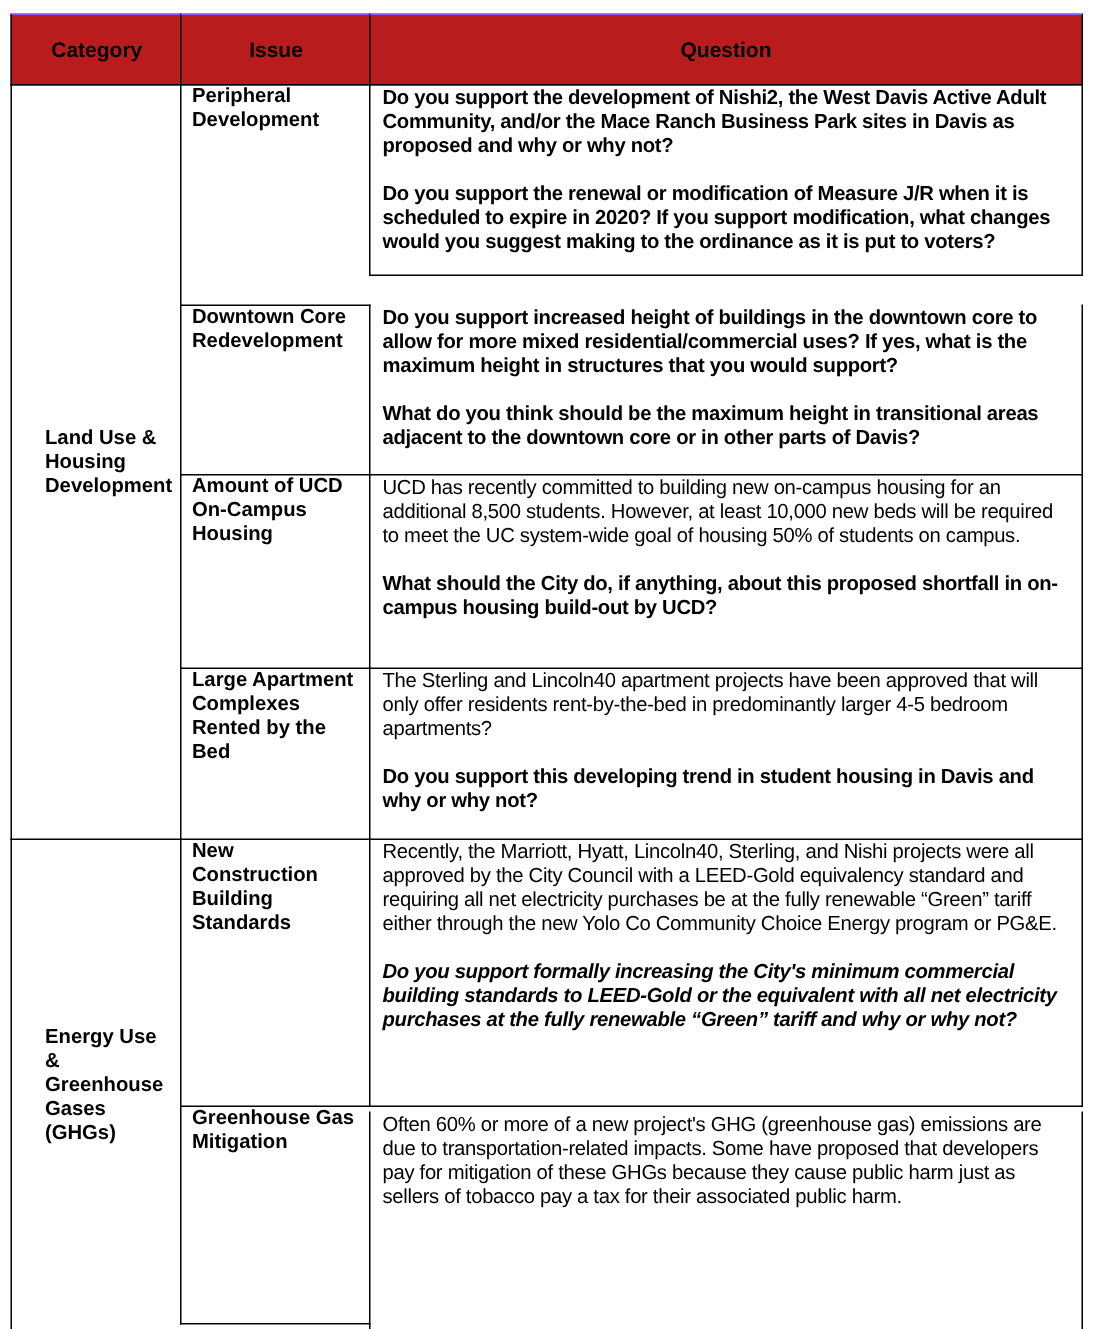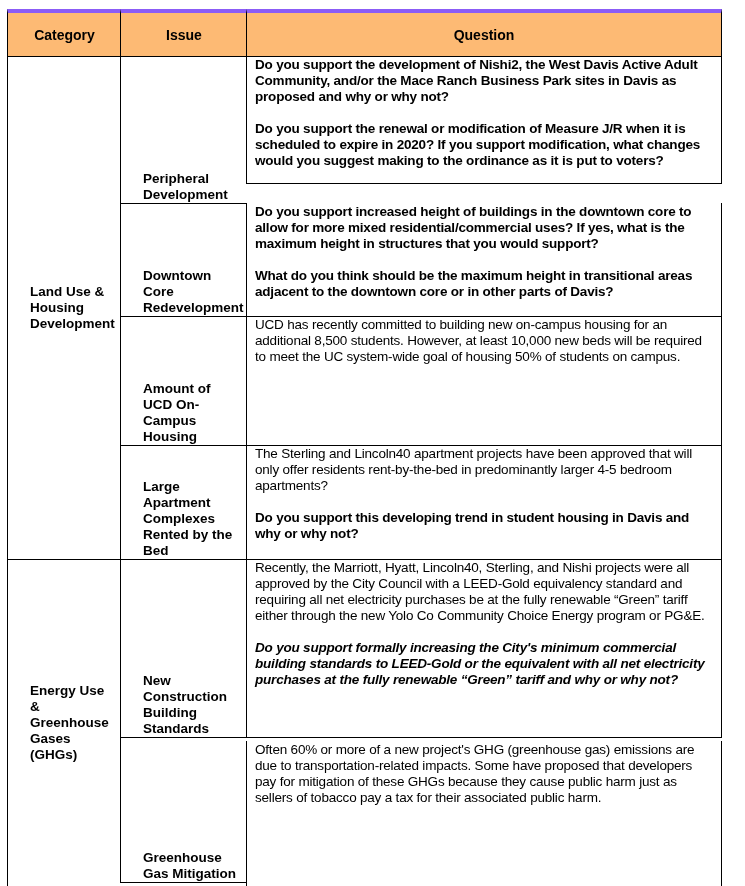--- a/index.html
+++ b/index.html
@@ -1,29 +1,29 @@
 <!DOCTYPE html>
 <html><head>
 <meta charset="utf-8">
 <style>
   html, body { margin: 0; padding: 0; background: #ffffff; }
   body { width: 745px; height: 886px; position: relative; overflow: hidden;
          font-family: "Liberation Sans", sans-serif; color: #000; }
   .tbl { position: absolute; left: 7px; top: 9px; width: 715px; }
   .cell { position: absolute; box-sizing: border-box; }
-  .hdr { background: #fdba74; font-weight: bold; font-size: 14px;
+  .hdr { background: #b91c1c; font-weight: bold; font-size: 14px;
          display: flex; align-items: center; justify-content: center;
-         border-top: 4px solid #8b5cf6; border-bottom: 1px solid #000; }
+         border-top: 1px solid #8b5cf6; border-bottom: 1px solid #000; }
   .b-l { border-left: 1px solid #000; }
   .b-r { border-right: 1px solid #000; }
   .b-b { border-bottom: 1px solid #000; }
   .cat { font-weight: bold; font-size: 13.5px; line-height: 16px;
          display: flex; align-items: center; padding-left: 22px; }
   .issue { font-weight: bold; font-size: 13.5px; line-height: 16px;
-           display: flex; align-items: flex-end; padding-left: 22px; padding-right: 4px; }
+           display: flex; align-items: flex-start; padding-left: 7px; padding-right: 4px; }
   .q { font-size: 13.5px; line-height: 16px; padding: 1px 6px 0 8px; letter-spacing: -0.2px; }
   .q p { margin: 0 0 16px 0; }
   .q p:last-child { margin-bottom: 0; }
   .bold { font-weight: bold; }
   .bi { font-weight: bold; font-style: italic; }
 </style>
 </head>
 <body>
 
 <div class="tbl">
@@ -60,20 +60,21 @@
     </div>
     <div class="cell q b-l b-r b-b" style="left: 239px; top: 194px; width: 476px; height: 114px;">
       <p class="bold" style="white-space: pre-line;">Do you support increased height of buildings in the downtown core to allow for more mixed residential/commercial uses? If yes, what is the maximum height in structures that you would support?</p>
       <p class="bold" style="white-space: pre-line;">What do you think should be the maximum height in transitional areas adjacent to the downtown core or in other parts of Davis?</p>
     </div>
     <div class="cell issue b-l b-b" style="left: 113px; top: 307px; width: 127px; height: 130px;">
       <span>Amount of UCD On-Campus Housing</span>
     </div>
     <div class="cell q b-l b-r b-b" style="left: 239px; top: 307px; width: 476px; height: 130px;">
       <p class="" style="white-space: pre-line;">UCD has recently committed to building new on-campus housing for an additional 8,500 students. However, at least 10,000 new beds will be required to meet the UC system-wide goal of housing 50% of students on campus.</p>
+      <p class="bold" style="white-space: pre-line;">What should the City do, if anything, about this proposed shortfall in on-campus housing build-out by UCD?</p>
     </div>
     <div class="cell issue b-l b-b" style="left: 113px; top: 436px; width: 127px; height: 115px;">
       <span>Large Apartment Complexes Rented by the Bed</span>
     </div>
     <div class="cell q b-l b-r b-b" style="left: 239px; top: 436px; width: 476px; height: 115px;">
       <p class="" style="white-space: pre-line;">The Sterling and Lincoln40 apartment projects have been approved that will only offer residents rent-by-the-bed in predominantly larger 4-5 bedroom apartments?</p>
       <p class="bold" style="white-space: pre-line;">Do you support this developing trend in student housing in Davis and why or why not?</p>
     </div>
     <div class="cell issue b-l b-b" style="left: 113px; top: 550px; width: 127px; height: 179px;">
       <span>New Construction Building Standards</span>

